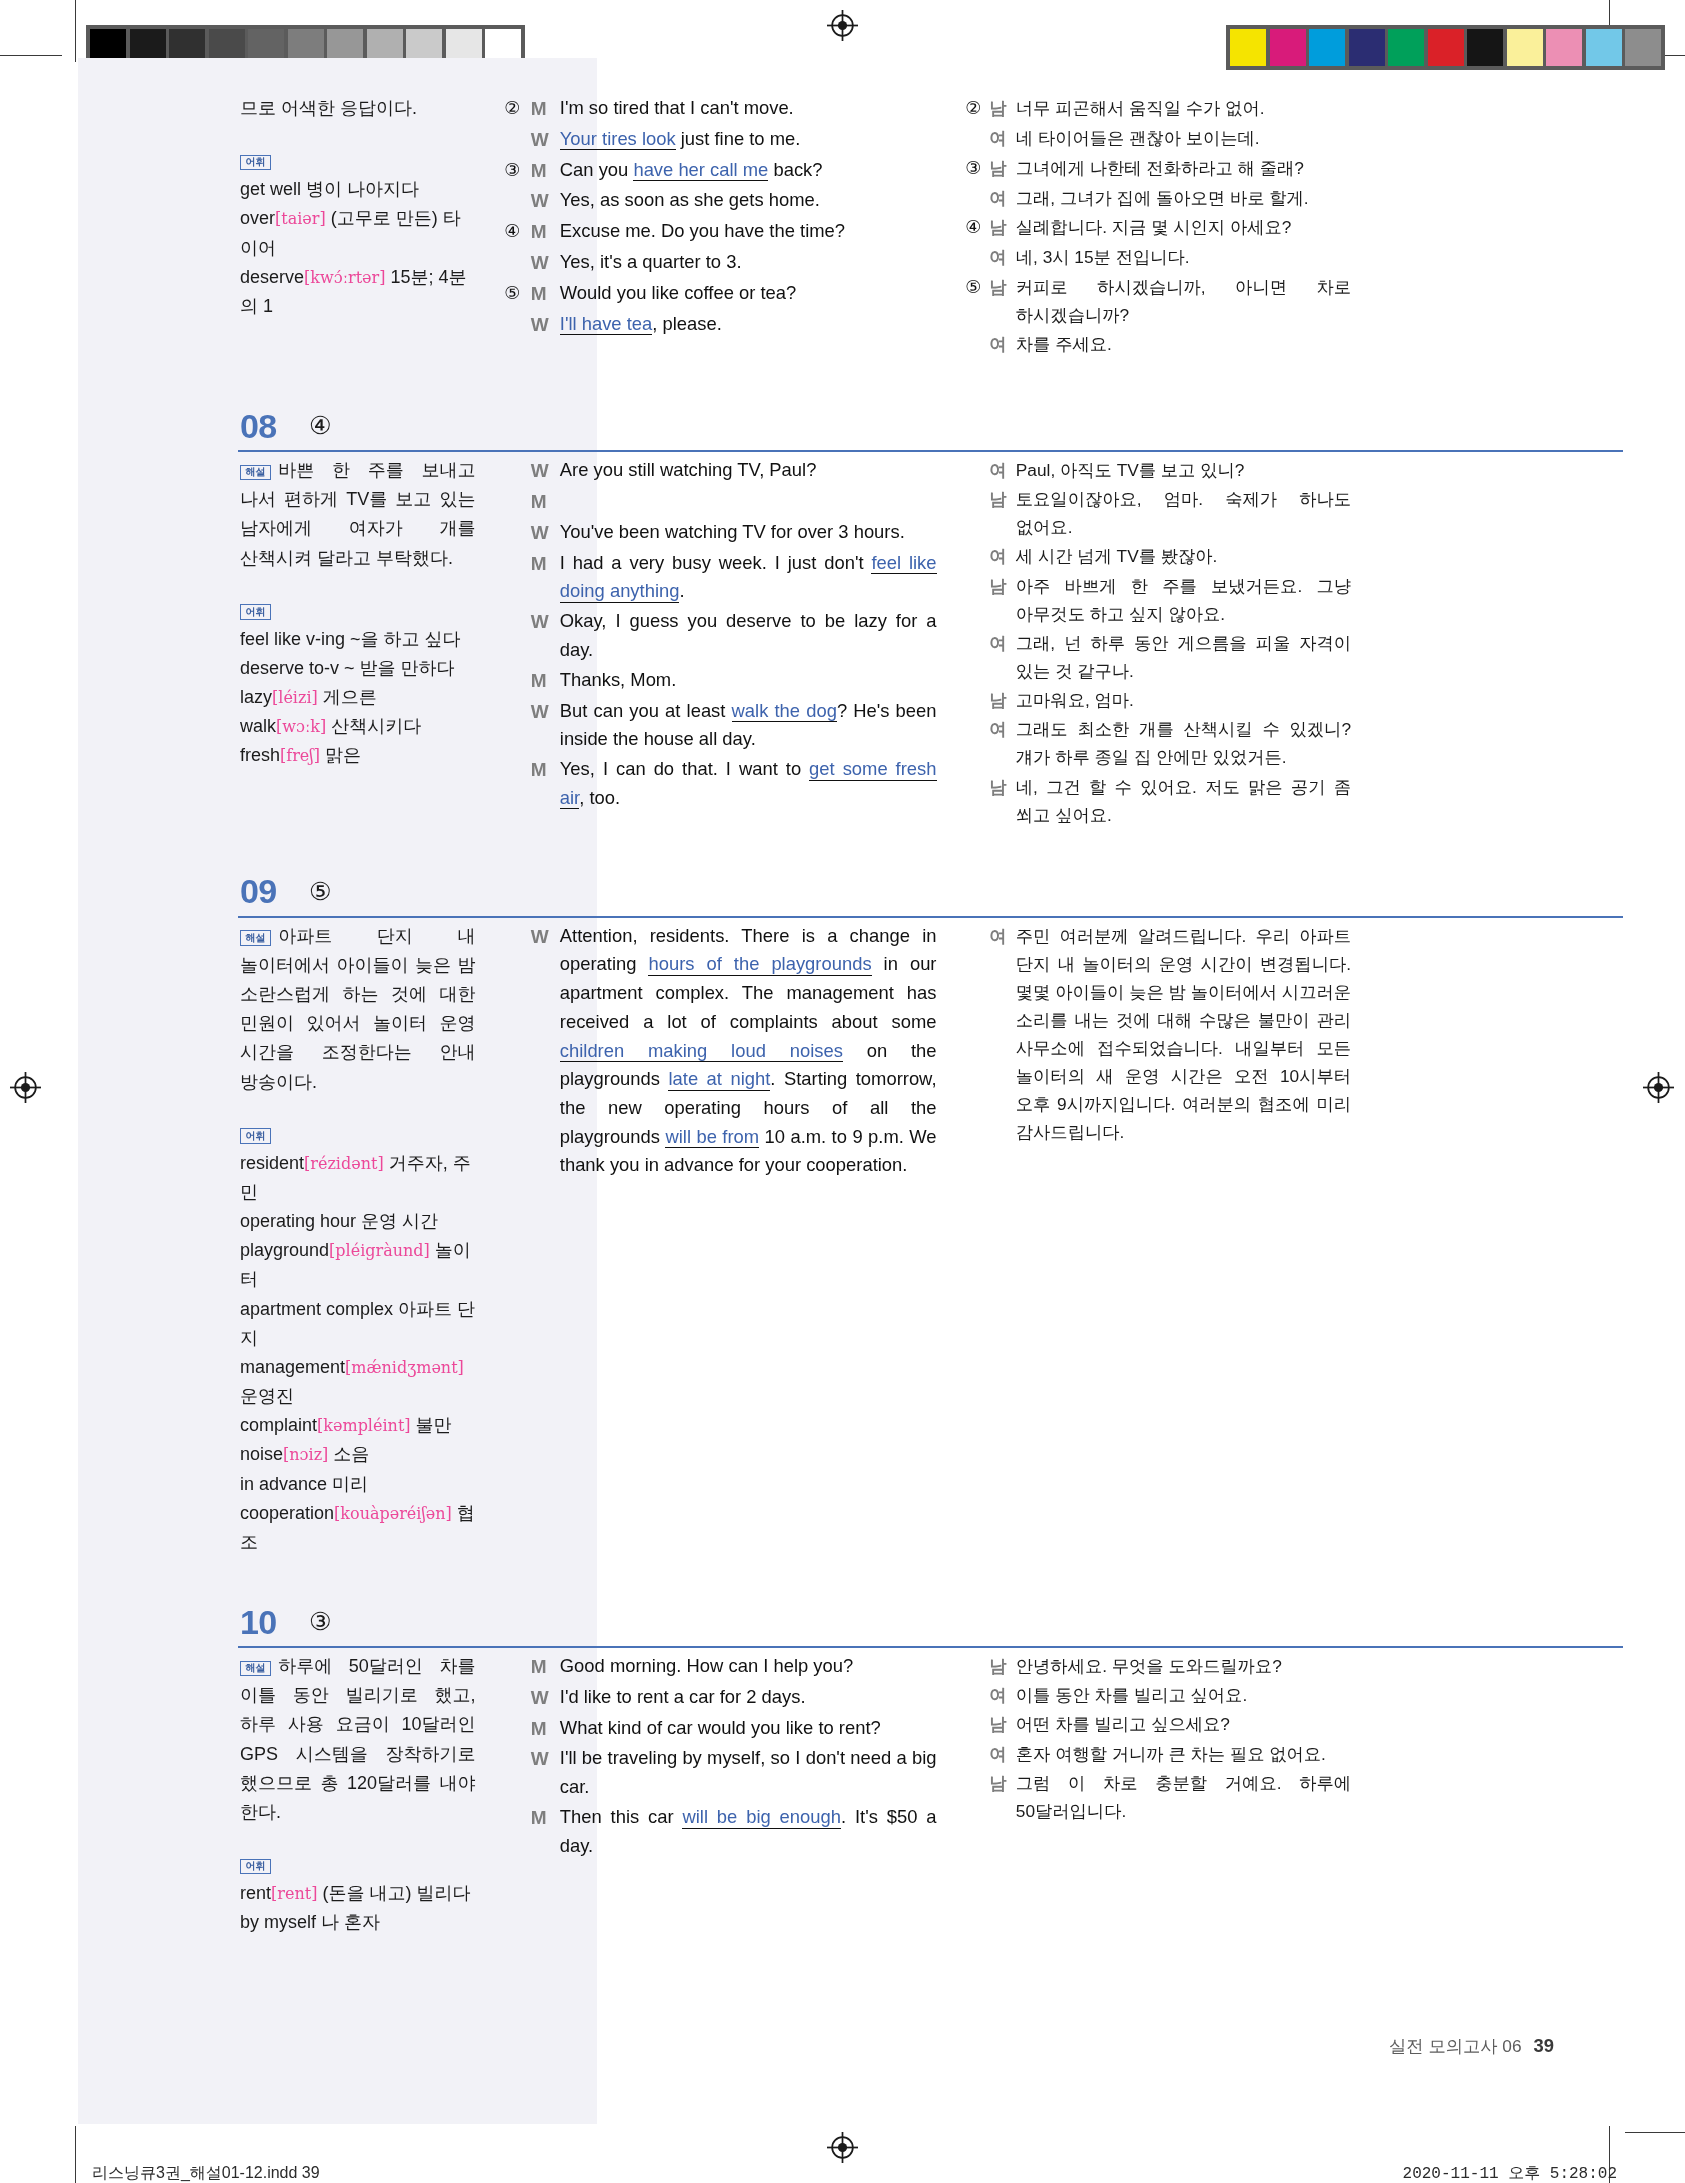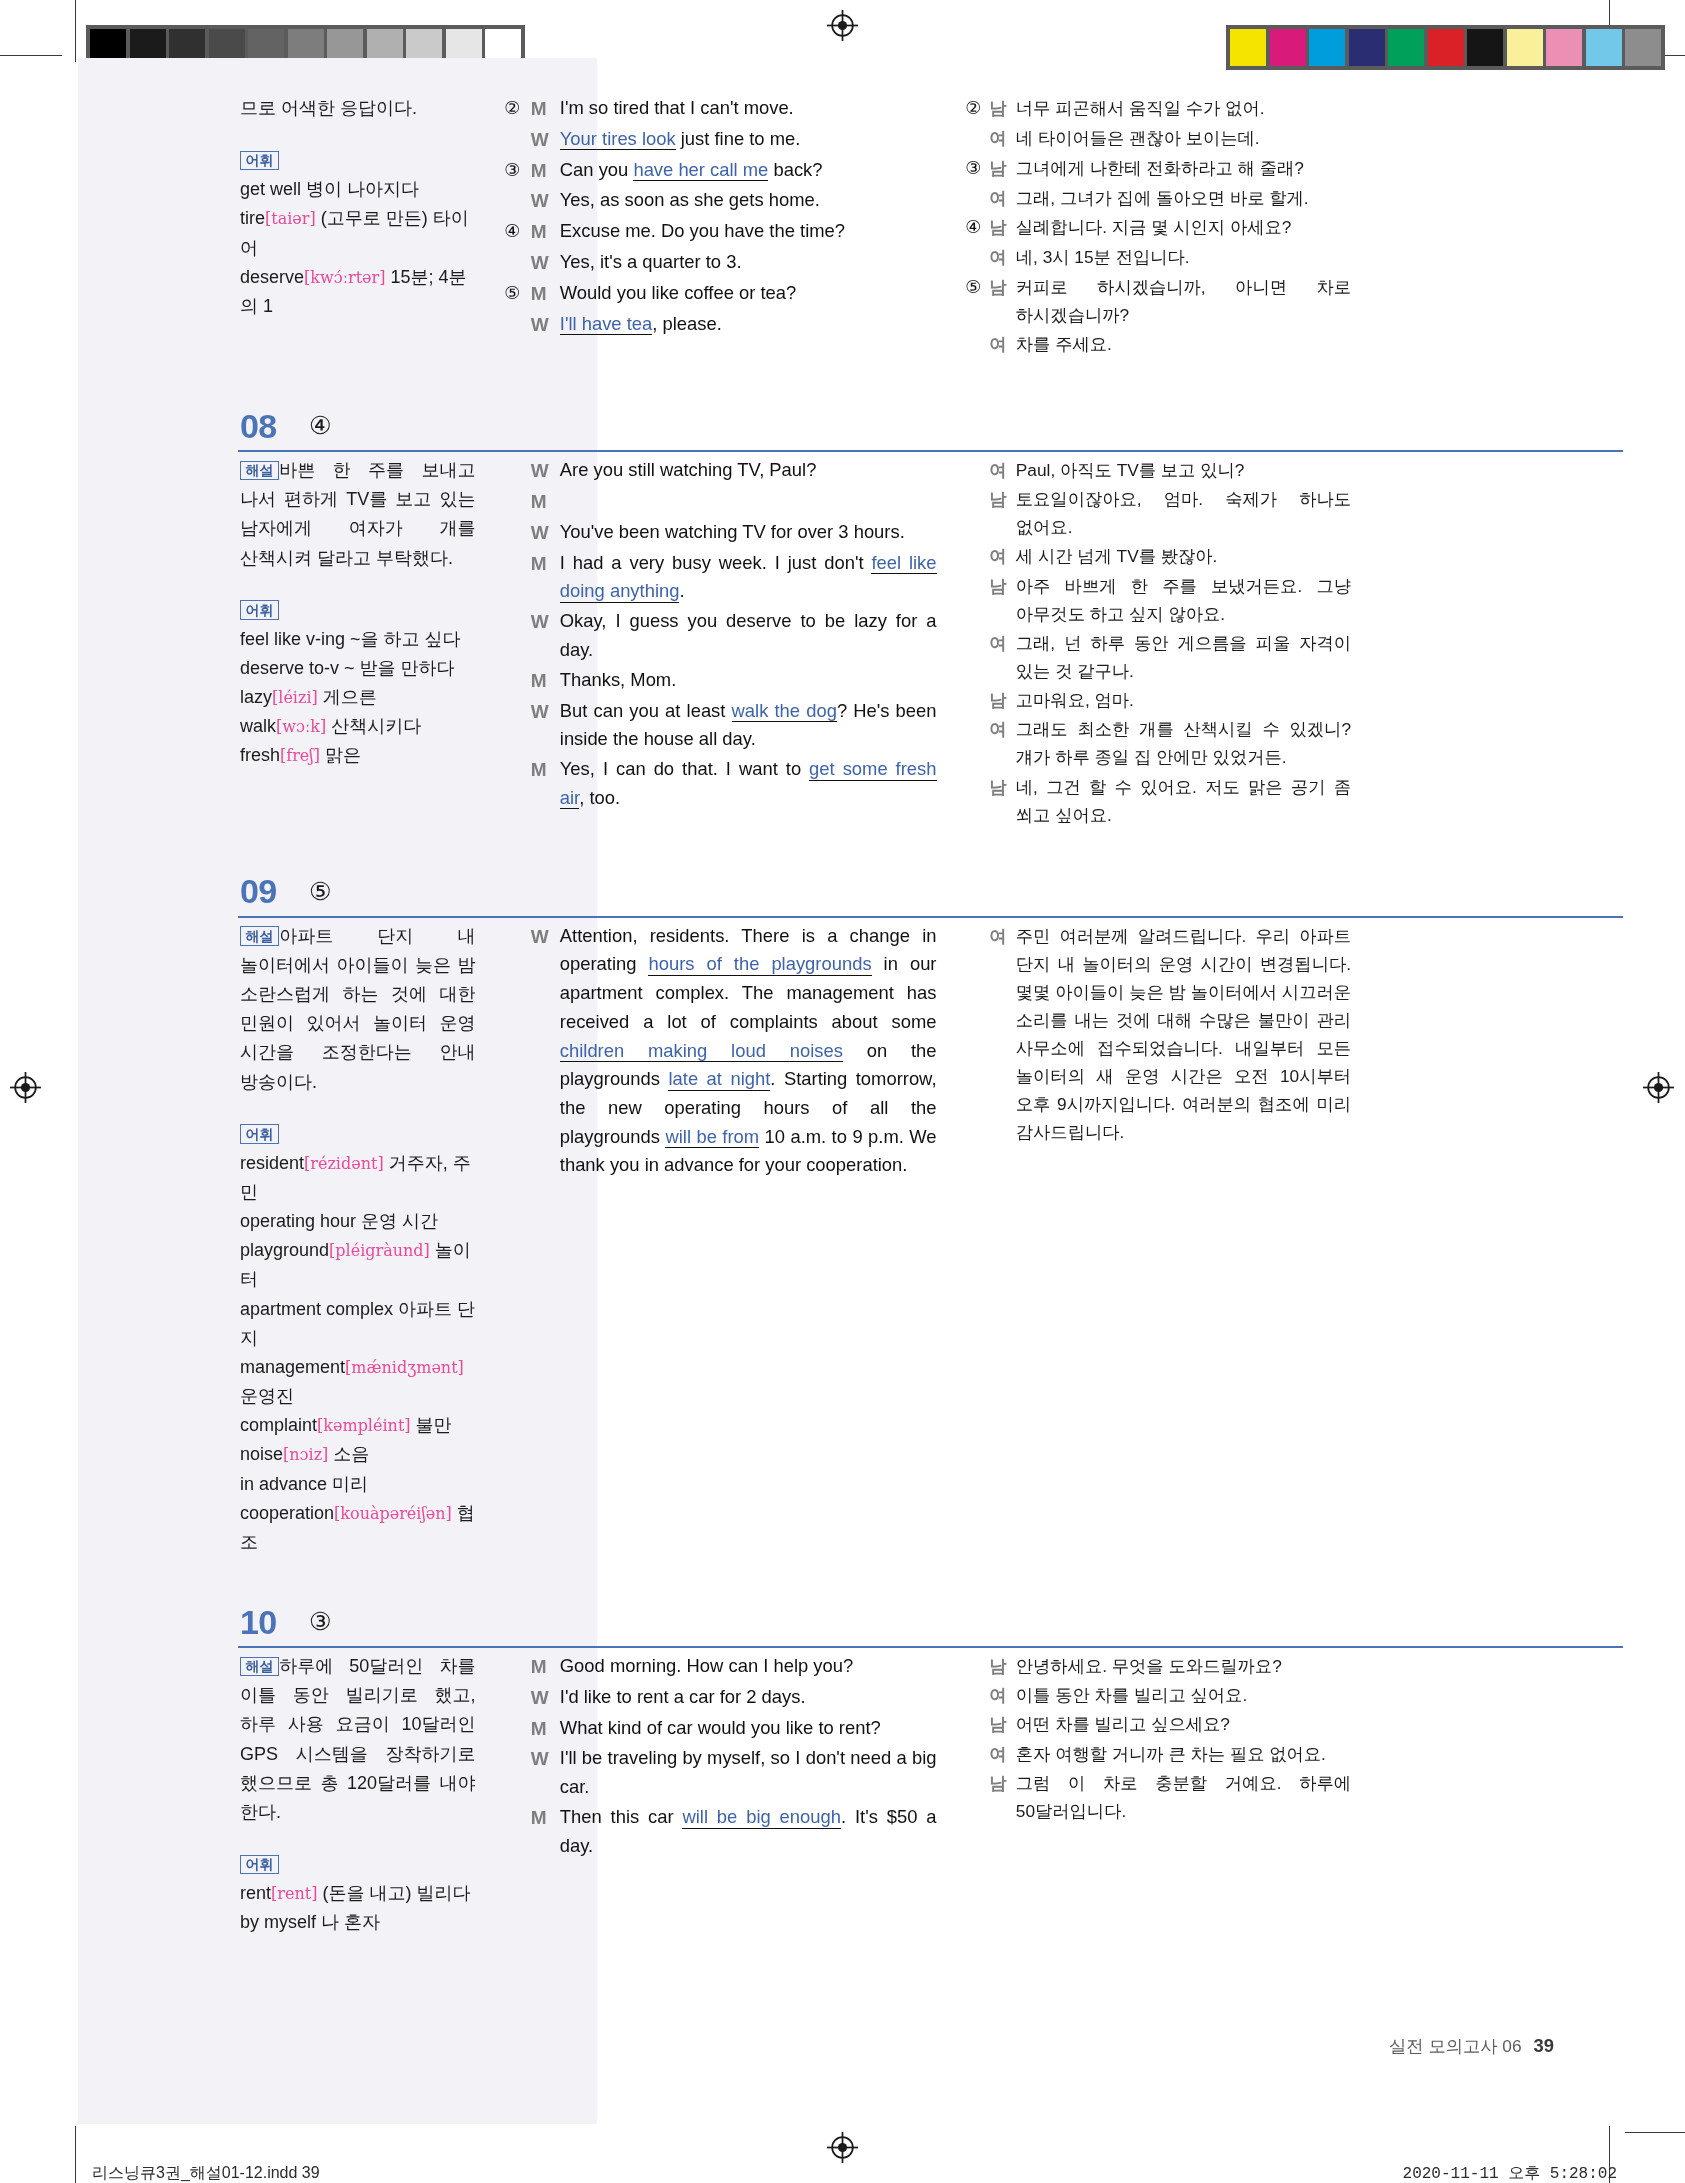--- a/index.html
+++ b/index.html
@@ -57,23 +57,24 @@
 
   .cols { display:flex; position:relative; }
   .col-left  { width:403px; padding-left:156px; padding-right:11.5px; }
   .col-mid   { width:461px; padding-left:17.3px; padding-right:11.5px; }
   .col-right { width:403px; padding-left:17.3px; }
 
   .tag {
     display:inline-block;
     border:1.2px solid #4a73b8;
     color:#3a5fa0;
-    font-size:14px;
+    font-size:10px;
     font-weight:bold;
     padding:1.2px 4.6px 2.3px 4.6px;
+    margin-right:7px;
     line-height:1;
     vertical-align:1.2px;
   }
   .kr-block {
     font-size:18px; line-height:1.62; color:#1b1b1b;
     text-align:justify;
     margin-bottom:23px;
     word-break:keep-all;
   }
   .vocab {
@@ -191,21 +192,21 @@
 <div class="page"></div>
 
 <div class="sheet">
   <div class="content" id="content">
 
     <div class="section" style="padding-top:36px;">
       <div class="cols">
         <div class="col-left">
           <div class="kr-block">므로 어색한 응답이다.</div>
           <div class="vocab">
-            <span class="tag">어휘</span><span id="co-vocab"><span class="ent"><span>get well</span>  <span class="kr">병이 나아지다</span></span><span class="ent"><span>tire</span><span class="ipa">[taiər]</span> <span class="kr">(고무로 만든) 타이어</span></span><span class="ent"><span>deserve</span><span class="ipa">[kwɔ́ːrtər]</span> <span class="kr">15분; 4분의 1</span></span></span>
+            <span class="tag">어휘</span><span id="co-vocab"><span class="ent"><span>get well</span>  <span class="kr">병이 나아지다</span></span><span class="ent"><span>over</span><span class="ipa">[taiər]</span> <span class="kr">(고무로 만든) 타이어</span></span><span class="ent"><span>deserve</span><span class="ipa">[kwɔ́ːrtər]</span> <span class="kr">15분; 4분의 1</span></span></span>
           </div>
         </div>
         <div class="col-mid">
           <div class="dlg" id="co-dlg">
               <div class="line">
                 <span class="num">②</span>
                 <span class="spk">M</span>
                 <span class="txt"><span>I'm so tired that I can't move.</span></span>
               </div>
               <div class="line">

